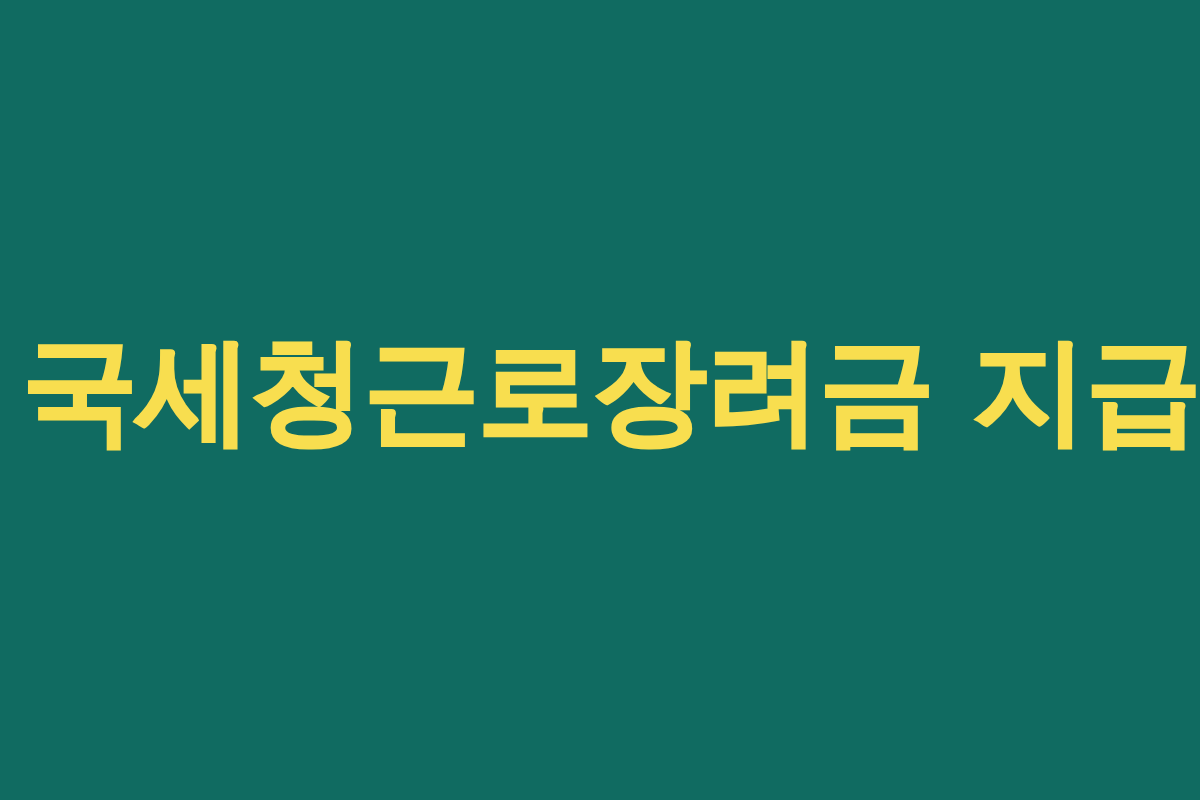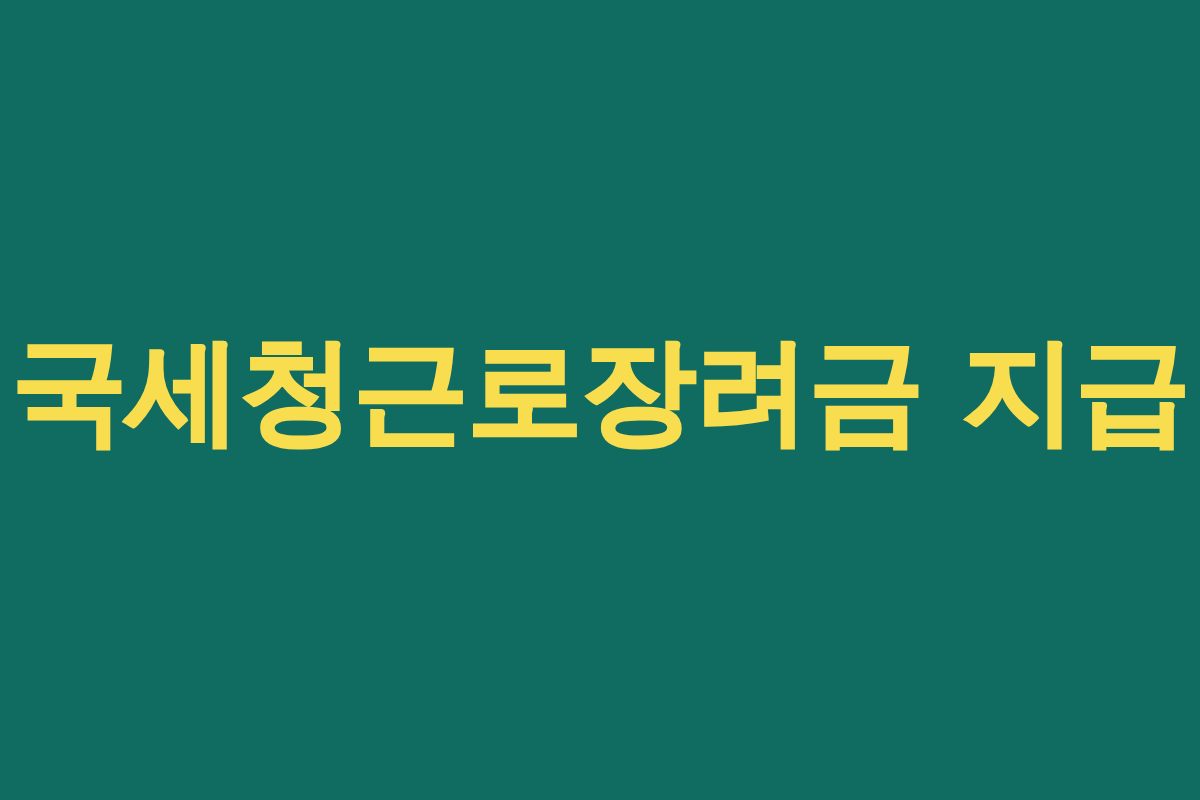--- a/index.html
+++ b/index.html
@@ -17,21 +17,21 @@
 
   
   .poster {
     position: relative;
     box-sizing: border-box;
     width: 1200px;
     height: 800px;
     background: #106B61;
     display: flex;
     flex-direction: column;
-    align-items: flex-start;
+    align-items: flex-end;
     justify-content: center;
     
     padding-bottom: 18px;
     user-select: none;
     padding-left: 12px;
   }
 
   
   .headline {
     margin: 0;

